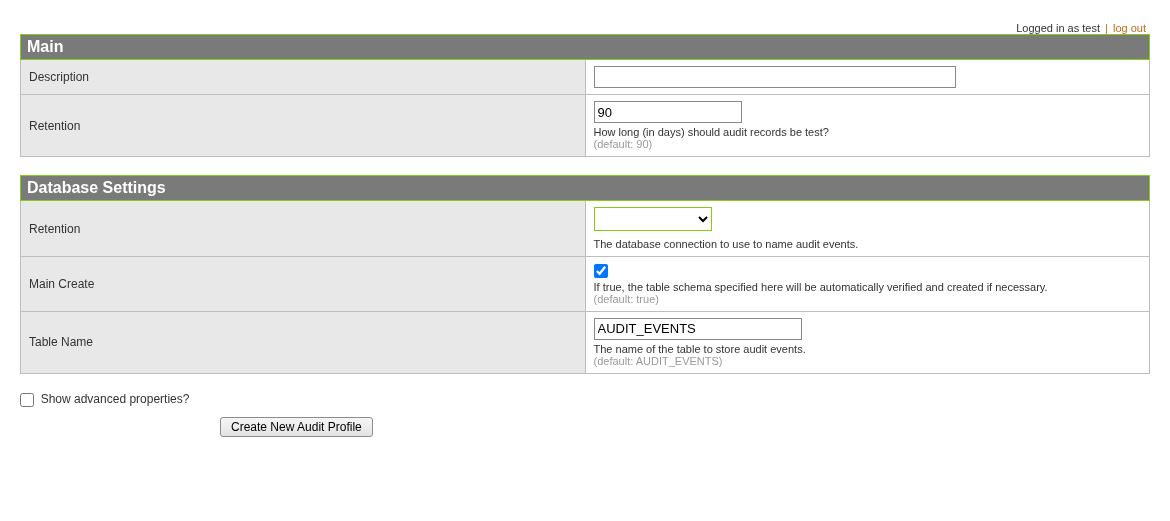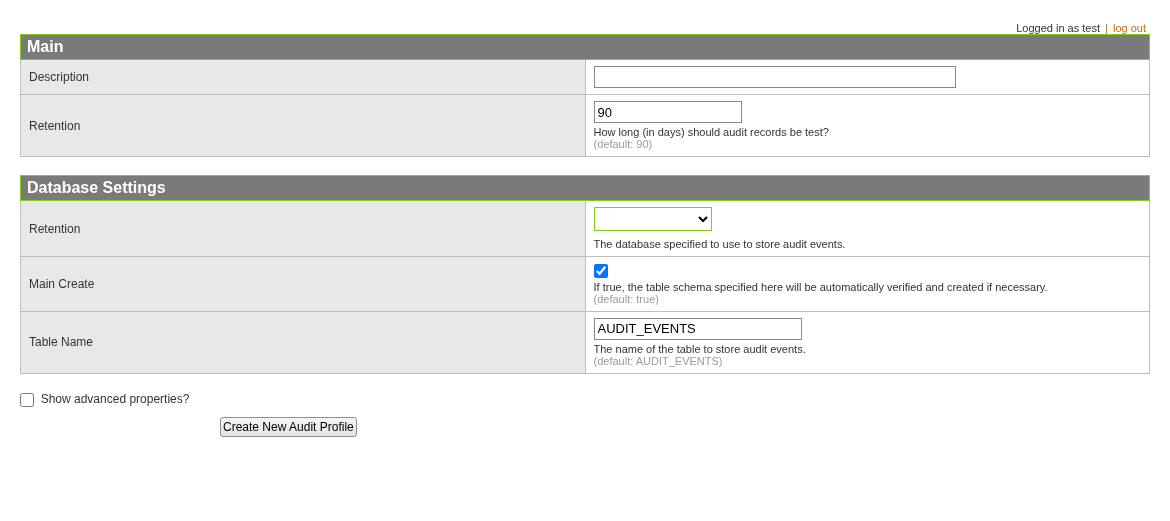--- a/index.html
+++ b/index.html
@@ -97,21 +97,21 @@
   .submit-row {
     margin-top: 10px;
     padding-left: 200px;
   }
   button.create {
     font-family: Verdana, Arial, sans-serif;
     font-size: 12px;
     background: linear-gradient(#f6f6f6, #e3e3e3);
     border: 1px solid #8d8d8d;
     border-radius: 3px;
-    padding: 2px 2px;
+    padding: 2px 10px;
     cursor: pointer;
   }
   
   .select-wrap {
     display: inline-block;
     position: relative;
   }
   select.classic {
     border: 1px solid #84cc16;
     background: #fff;
@@ -159,21 +159,21 @@
       <th class="sect-head" colspan="2">Database Settings</th>
     </tr>
     <tr>
       <td class="lbl">Retention</td>
       <td>
         <span class="select-wrap">
           <select class="classic">
             <option>NewConnection</option>
           </select>
         </span>
-        <div class="help">The database specified to use to store audit events.</div>
+        <div class="help">The database connection to use to name audit events.</div>
       </td>
     </tr>
     <tr>
       <td class="lbl">Main Create</td>
       <td>
         <input type="checkbox" checked="" style="">
         <div class="help">If true, the table schema specified here will be automatically verified and created if necessary.</div>
         <div class="default">(default: true)</div>
       </td>
     </tr>

